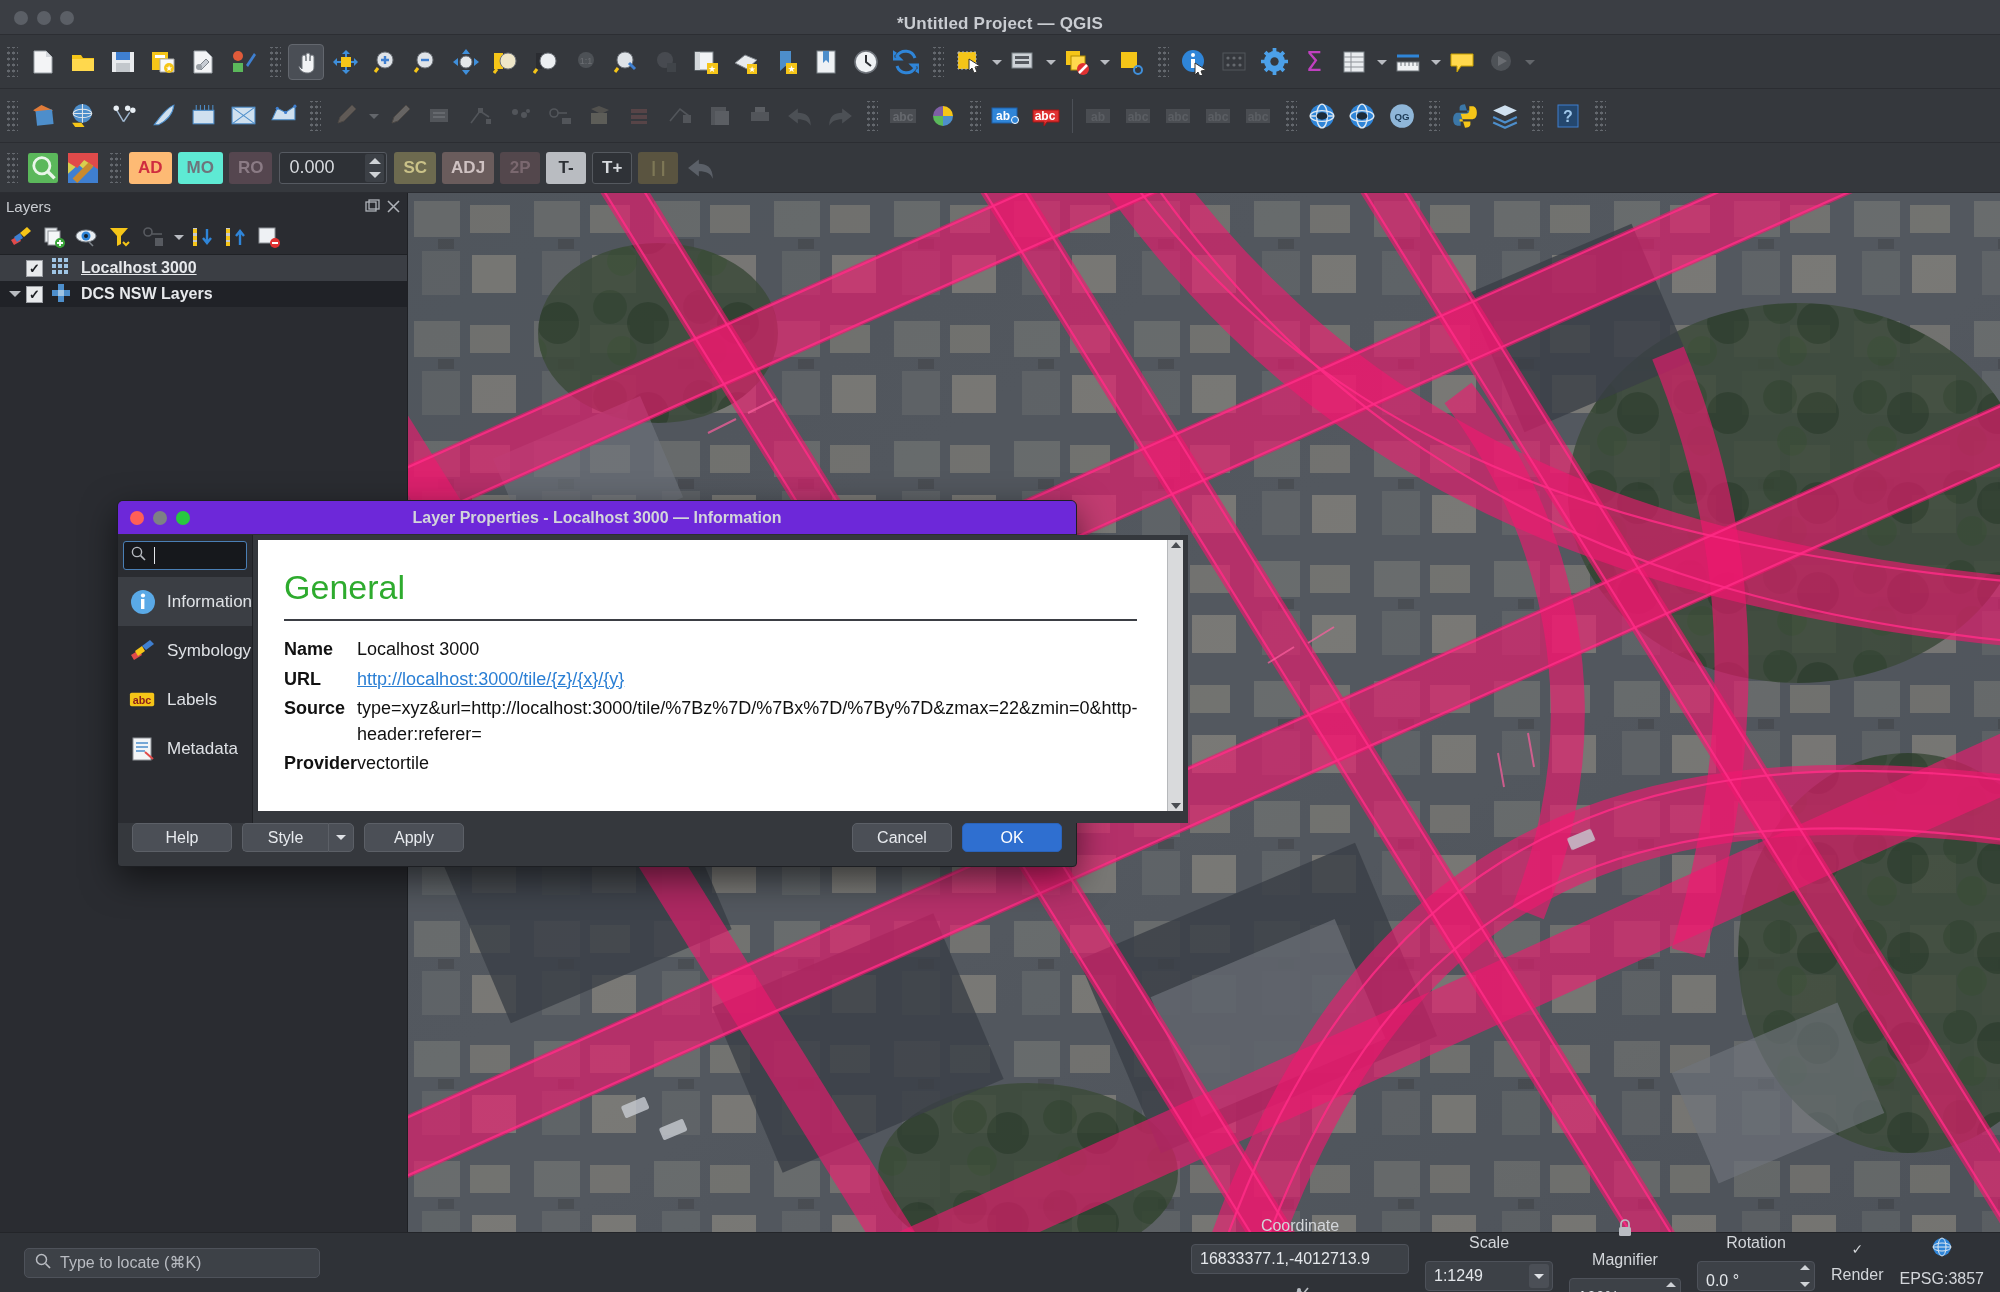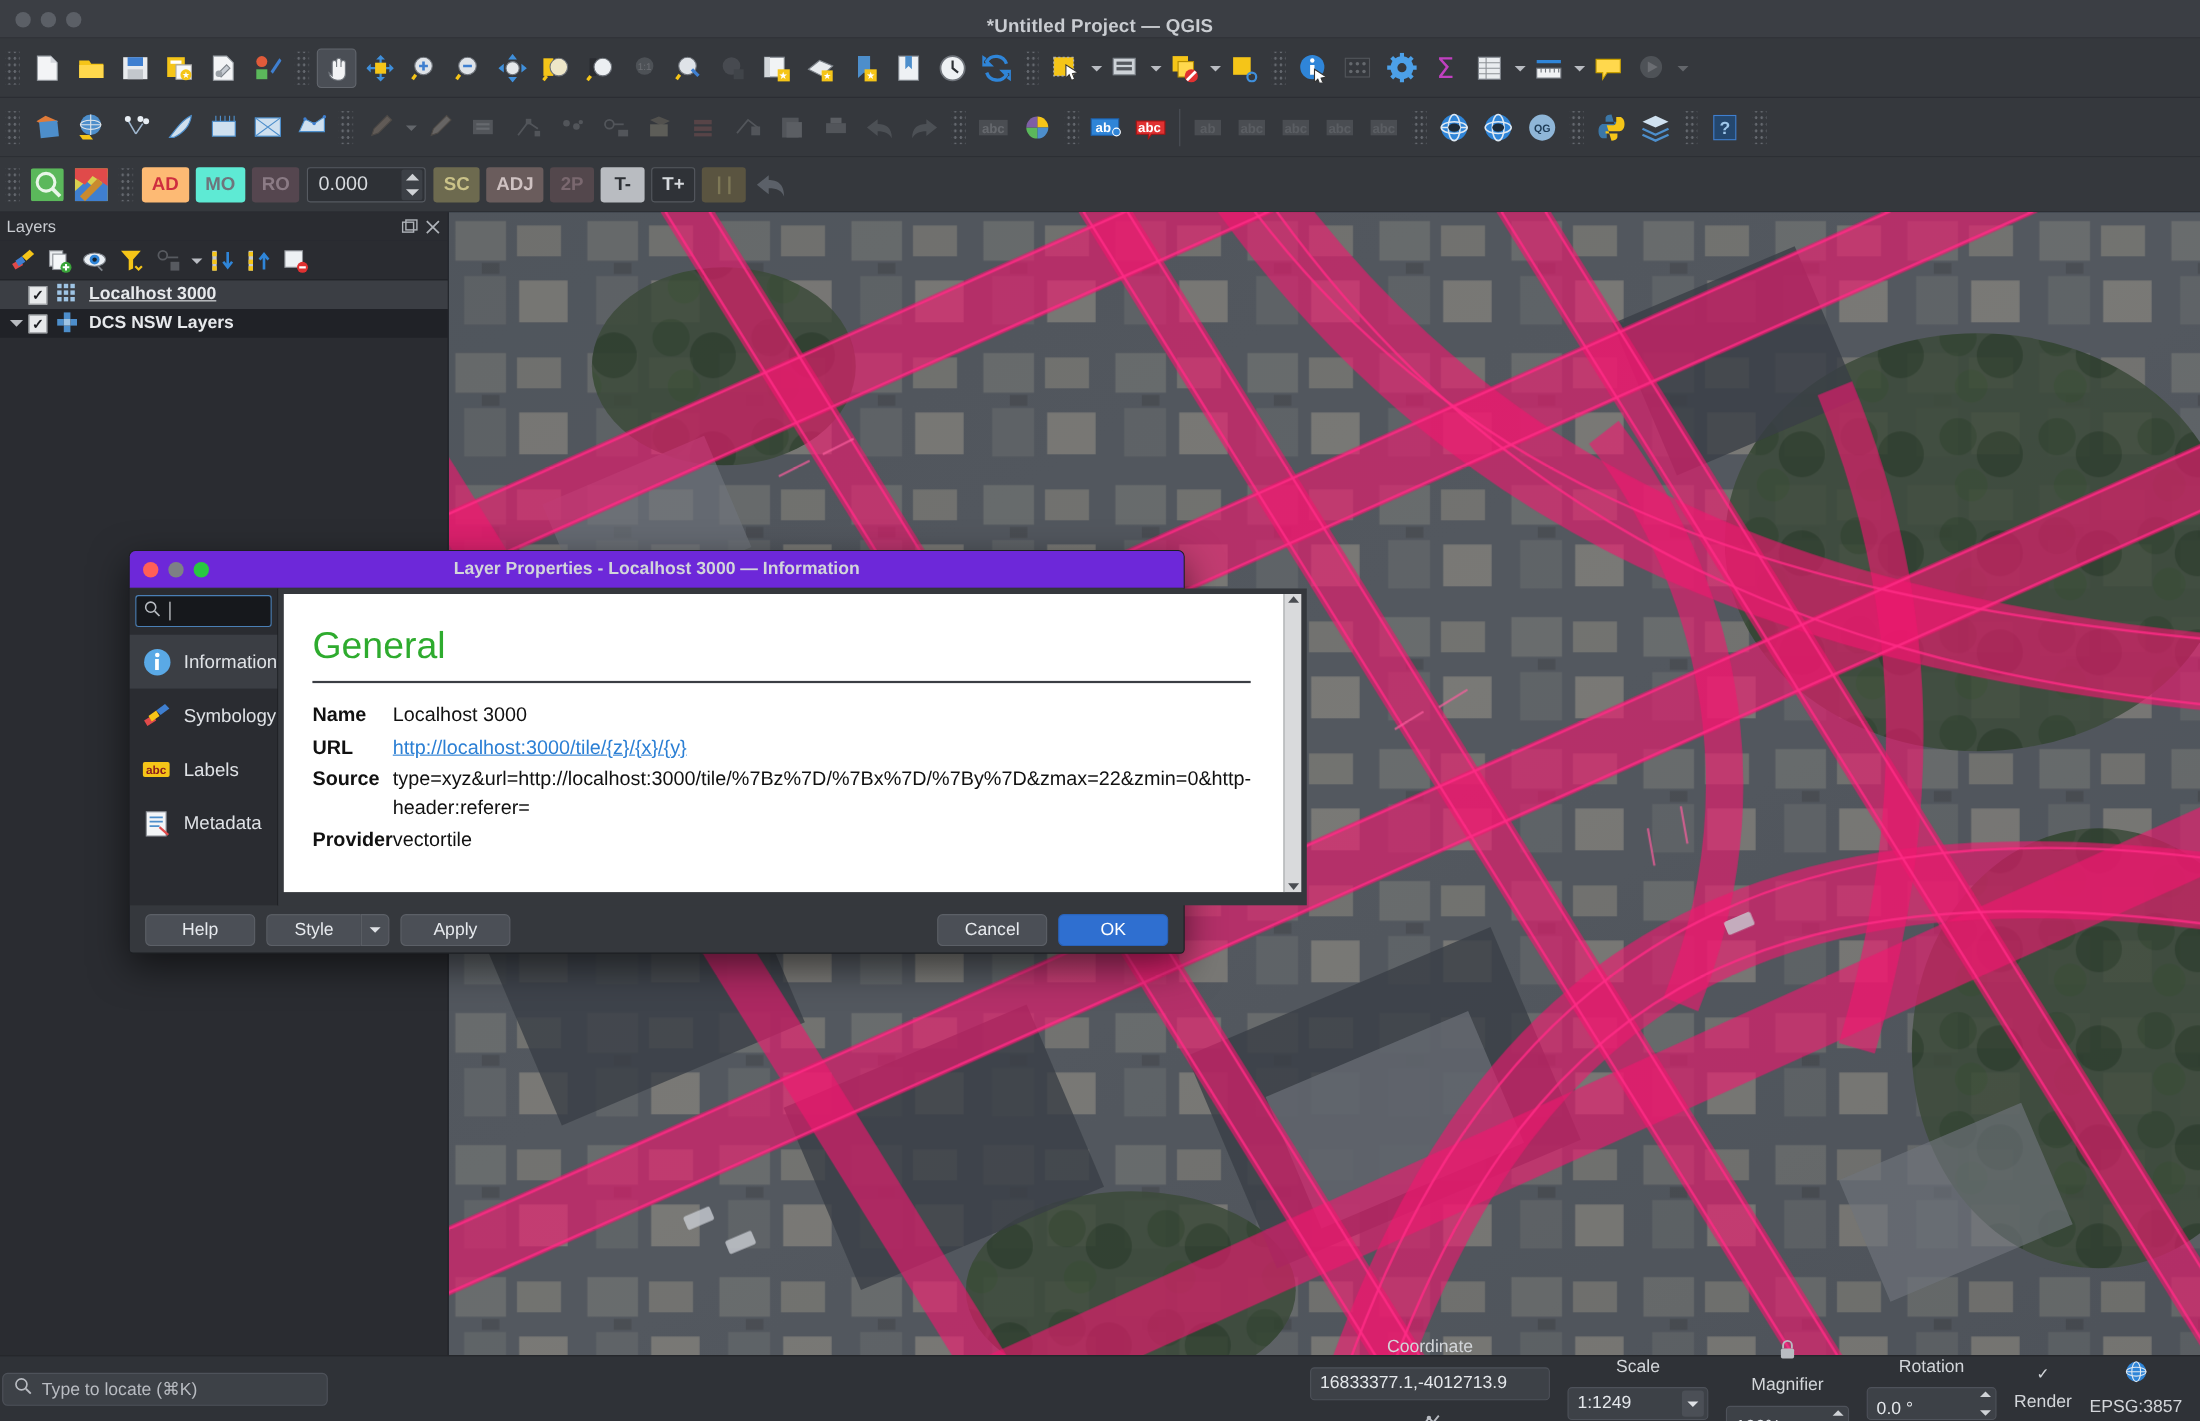--- a/index.html
+++ b/index.html
@@ -178,21 +178,21 @@
   .vscroll {
     width: 16px; background: #d9dadc; border-left: 1px solid #b6b8bb;
     display: flex; flex-direction: column; justify-content: space-between; align-items: center;
     padding: 2px 0;
   }
   .vscroll i { width: 0; height: 0; }
   .vscroll .up { border-left: 5px solid transparent; border-right: 5px solid transparent; border-bottom: 6px solid #4a4d52; }
   .vscroll .dn { border-left: 5px solid transparent; border-right: 5px solid transparent; border-top: 6px solid #4a4d52; }
 
   .dlg-footer {
-    height: 45px; display: flex; align-items: center; padding: 0 14px; gap: 10px;
+    height: 45px; display: flex; align-items: flex-start; padding: 0 14px; gap: 10px;
   }
   .btn {
     height: 29px; min-width: 100px; padding: 0 16px; border-radius: 5px;
     background: #4b4f56; border: 1px solid #5c6067; color: #e7eaee;
     font-size: 16px; display: flex; align-items: center; justify-content: center;
   }
   .btn.primary { background: #2f6fd0; border-color: #2a63ba; color: #fff; }
   .btn-style { display: flex; align-items: center; gap: 0; }
   .btn-style .body { border-radius: 5px 0 0 5px; border-right: none; min-width: 86px; }
   .btn-style .arw {
@@ -204,21 +204,21 @@
     border-left: 5px solid transparent; border-right: 5px solid transparent; border-top: 5px solid #dfe2e6; }
   .spacer { flex: 1; }
 
   
   .statusbar {
     position: absolute; left: 0; bottom: 0; width: 2000px; height: 60px;
     background: #2f3237; border-top: 1px solid #232529;
     display: flex; align-items: center; color: #d3d6da; font-size: 16px;
   }
   .locate {
-    width: 296px; height: 30px; margin-left: 2px; background: #3d4147;
+    width: 296px; height: 30px; margin-left: 24px; background: #3d4147;
     border: 1px solid #4e525a; border-radius: 5px;
     display: flex; align-items: center; gap: 9px; padding: 0 10px; color: #b9bcc2;
     flex: none;
   }
   .sb-spacer { flex: 1; }
   .sb-group { display: flex; align-items: center; gap: 9px; margin-right: 16px; flex-direction: column; }
   .sb-label { color: #d3d6da; }
   .sb-field {
     height: 30px; background: #3d4147; border: 1px solid #4e525a; border-radius: 4px;
     display: flex; align-items: center; padding: 0 8px; color: #e4e7eb;

